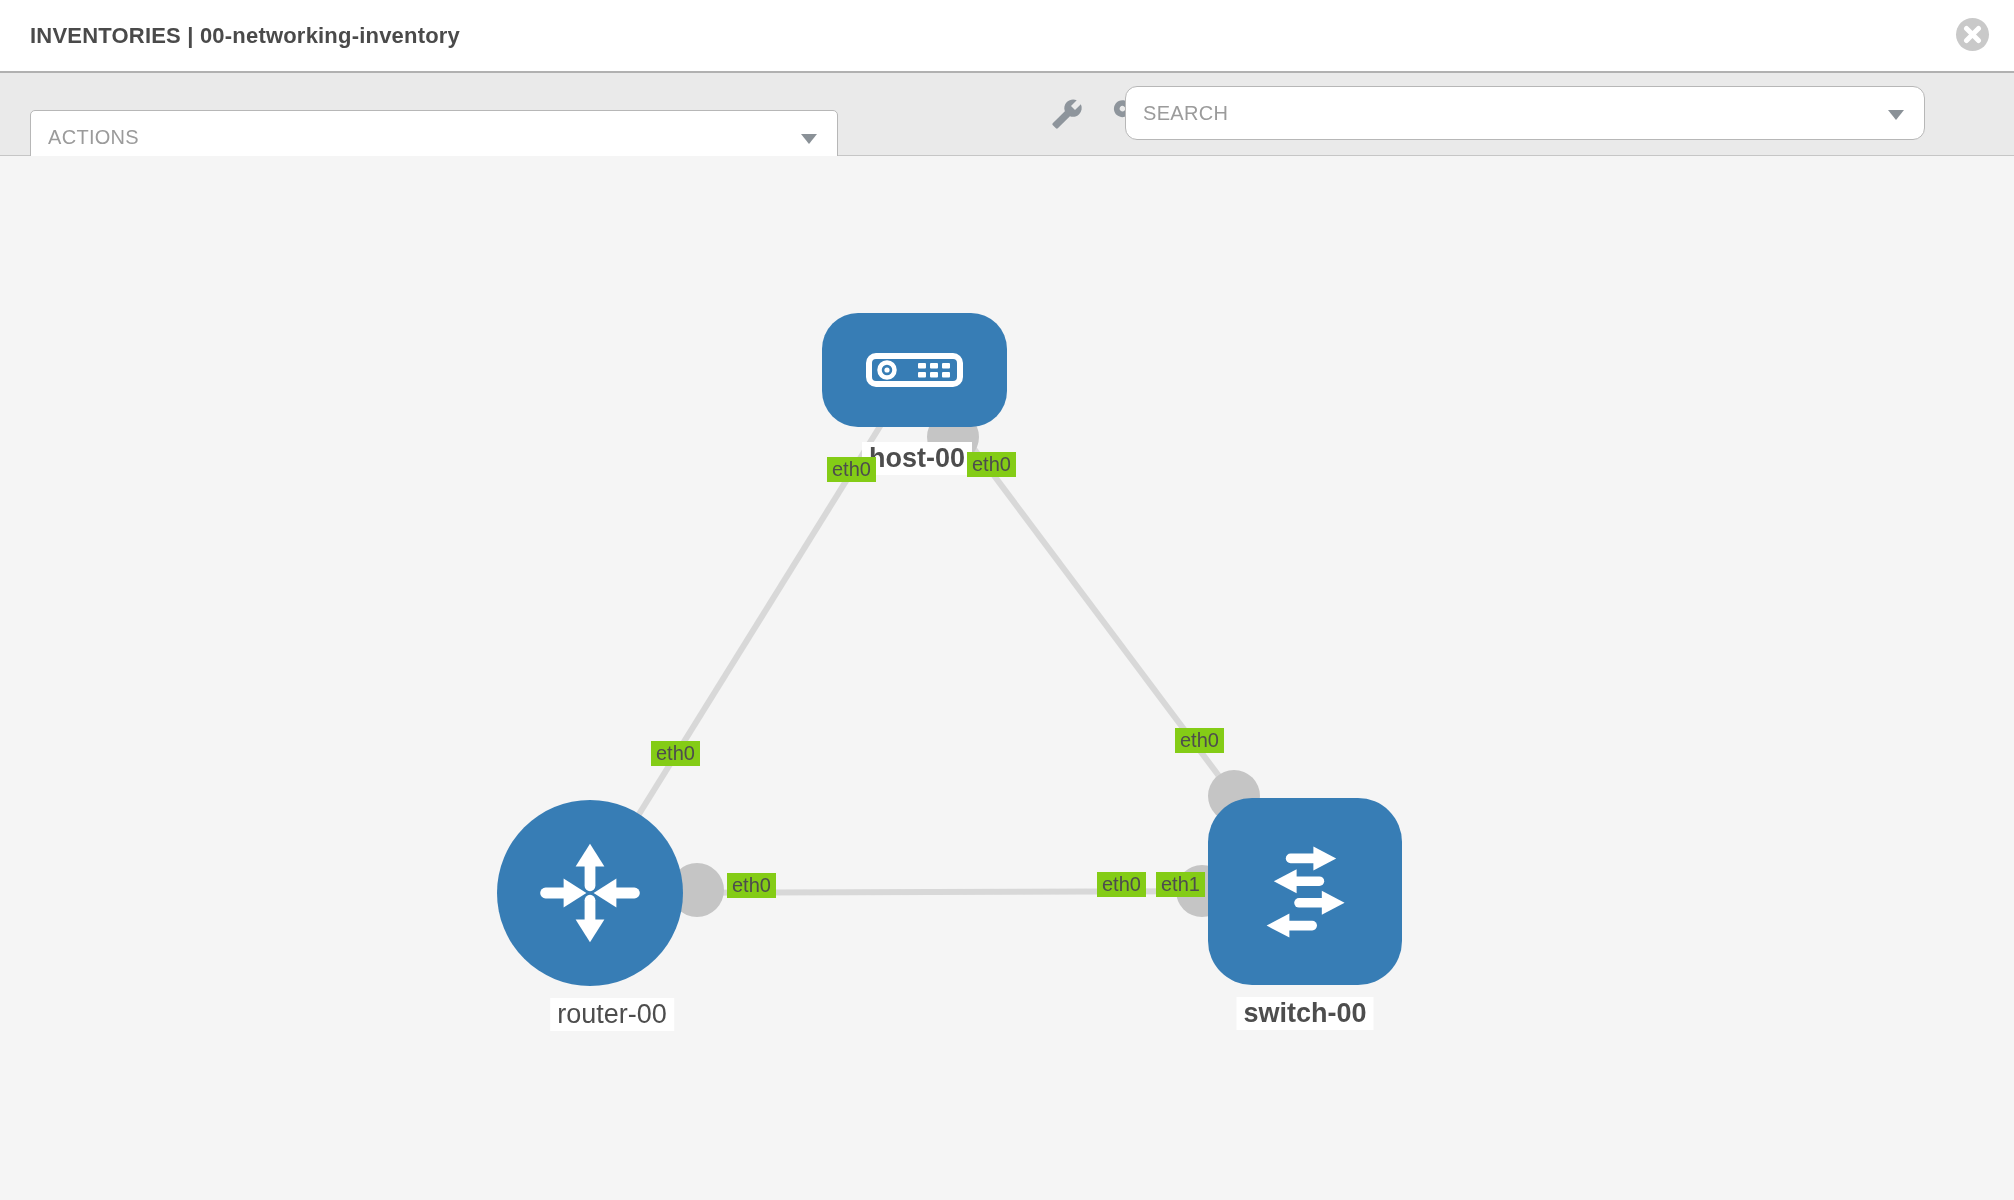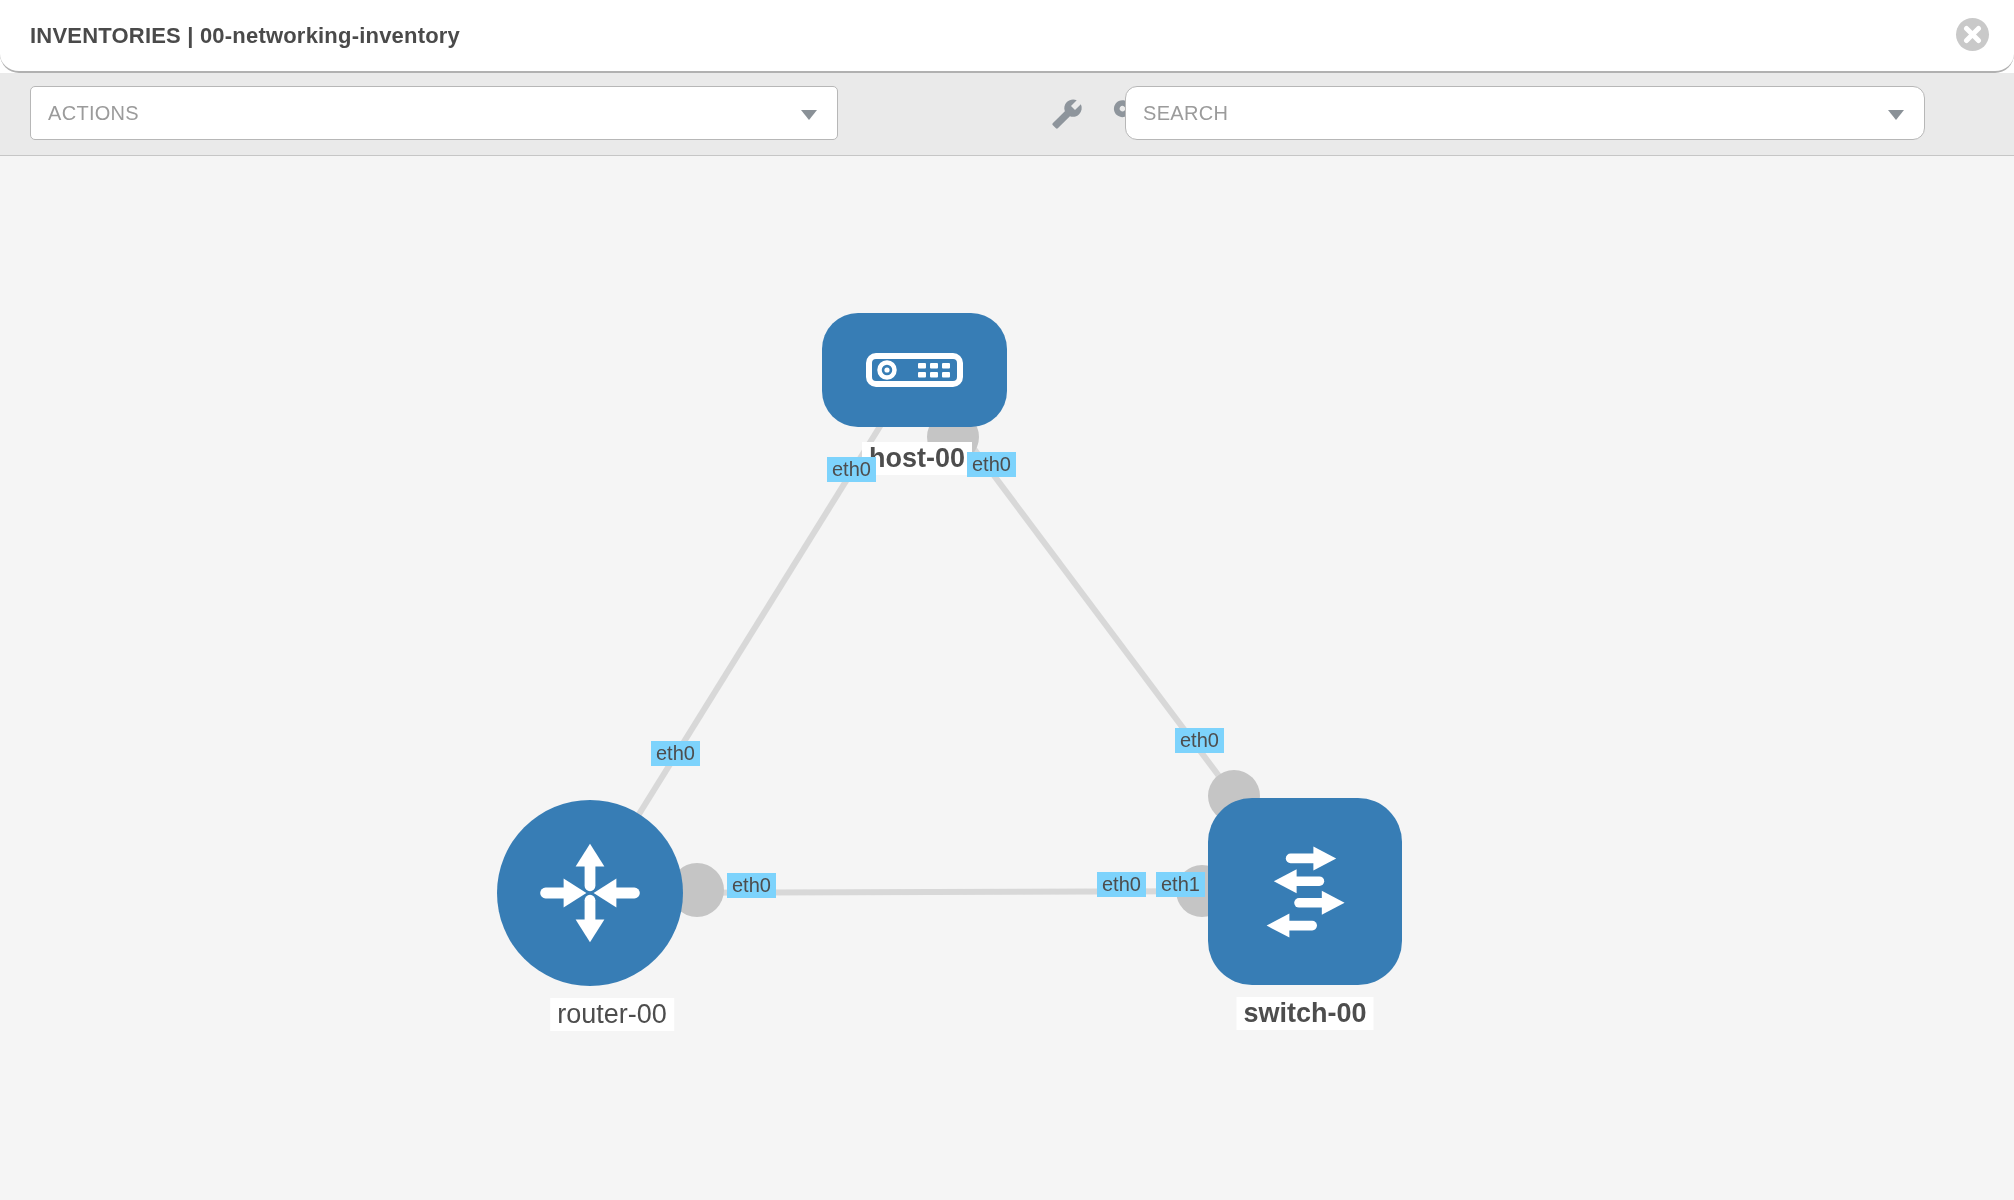--- a/index.html
+++ b/index.html
@@ -5,21 +5,20 @@
   html,body{margin:0;padding:0;}
   body{
     width:2014px;height:1200px;overflow:hidden;
     font-family:"Liberation Sans", sans-serif;
     background:#fff;position:relative;
   }
   
   .header{
     position:relative;height:71px;background:#ffffff;
     border-bottom:2px solid #b1b1b1;
-    border-radius:19px;
   }
   .page-title{
     position:absolute;left:30px;top:0;height:71px;line-height:71px;
     font-size:22px;font-weight:700;color:var(--title_text);
     letter-spacing:.2px;
   }
   .close-btn{
     position:absolute;left:1956px;top:18px;width:33px;height:33px;
     border-radius:50%;background:#c9c9c9;cursor:pointer;
   }
@@ -36,21 +35,21 @@
   }
   .select-box .ph{
     position:absolute;left:17px;top:0;height:52px;line-height:52px;
     font-size:20px;color:var(--placeholder_text);letter-spacing:.3px;
   }
   .caret{
     position:absolute;right:20px;top:23px;width:0;height:0;
     border-left:8px solid transparent;border-right:8px solid transparent;
     border-top:10px solid #8a9197;
   }
-  .actions-box{left:30px;width:808px;}
+  .actions-box{left:30px;width:808px;margin-top:24px;}
   .search-box{left:1125px;width:800px;border-radius:12px;}
   .tool-icon{position:absolute;cursor:pointer;}
   .tool-icon svg{display:block;}
   .wrench-btn{left:1051px;top:25px;}
   .key-btn{left:1111px;top:23px;transform:rotate(38deg);}
   
   .canvas{
     position:absolute;left:0;top:156px;width:2014px;height:1044px;
     background:var(--canvas_bg);overflow:hidden;
   }
@@ -64,21 +63,21 @@
   .node-router{left:497px;top:644px;width:186px;height:186px;border-radius:50%;}
   .node-router svg{left:33px;top:33px;}
   .node-switch{left:1208px;top:642px;width:194px;height:187px;border-radius:44px;}
   .node-switch svg{left:37px;top:34px;}
   .node-label{
     position:absolute;transform:translateX(-50%);
     background:#fff;color:var(--label_text);font-size:27px;
     padding:1px 7px;white-space:nowrap;z-index:3;
   }
   .if-label{
-    position:absolute;background:#7dd3fc;color:var(--label_text);
+    position:absolute;background:#84cc16;color:var(--label_text);
     font-size:20px;padding:1px 5px;white-space:nowrap;z-index:3;
   }
   .if-under{z-index:2;}
   .if-over{z-index:3;}
 </style>
 </head>
 <body>
 
 <div class="header">
   <div class="page-title">INVENTORIES | 00-networking-inventory</div>

